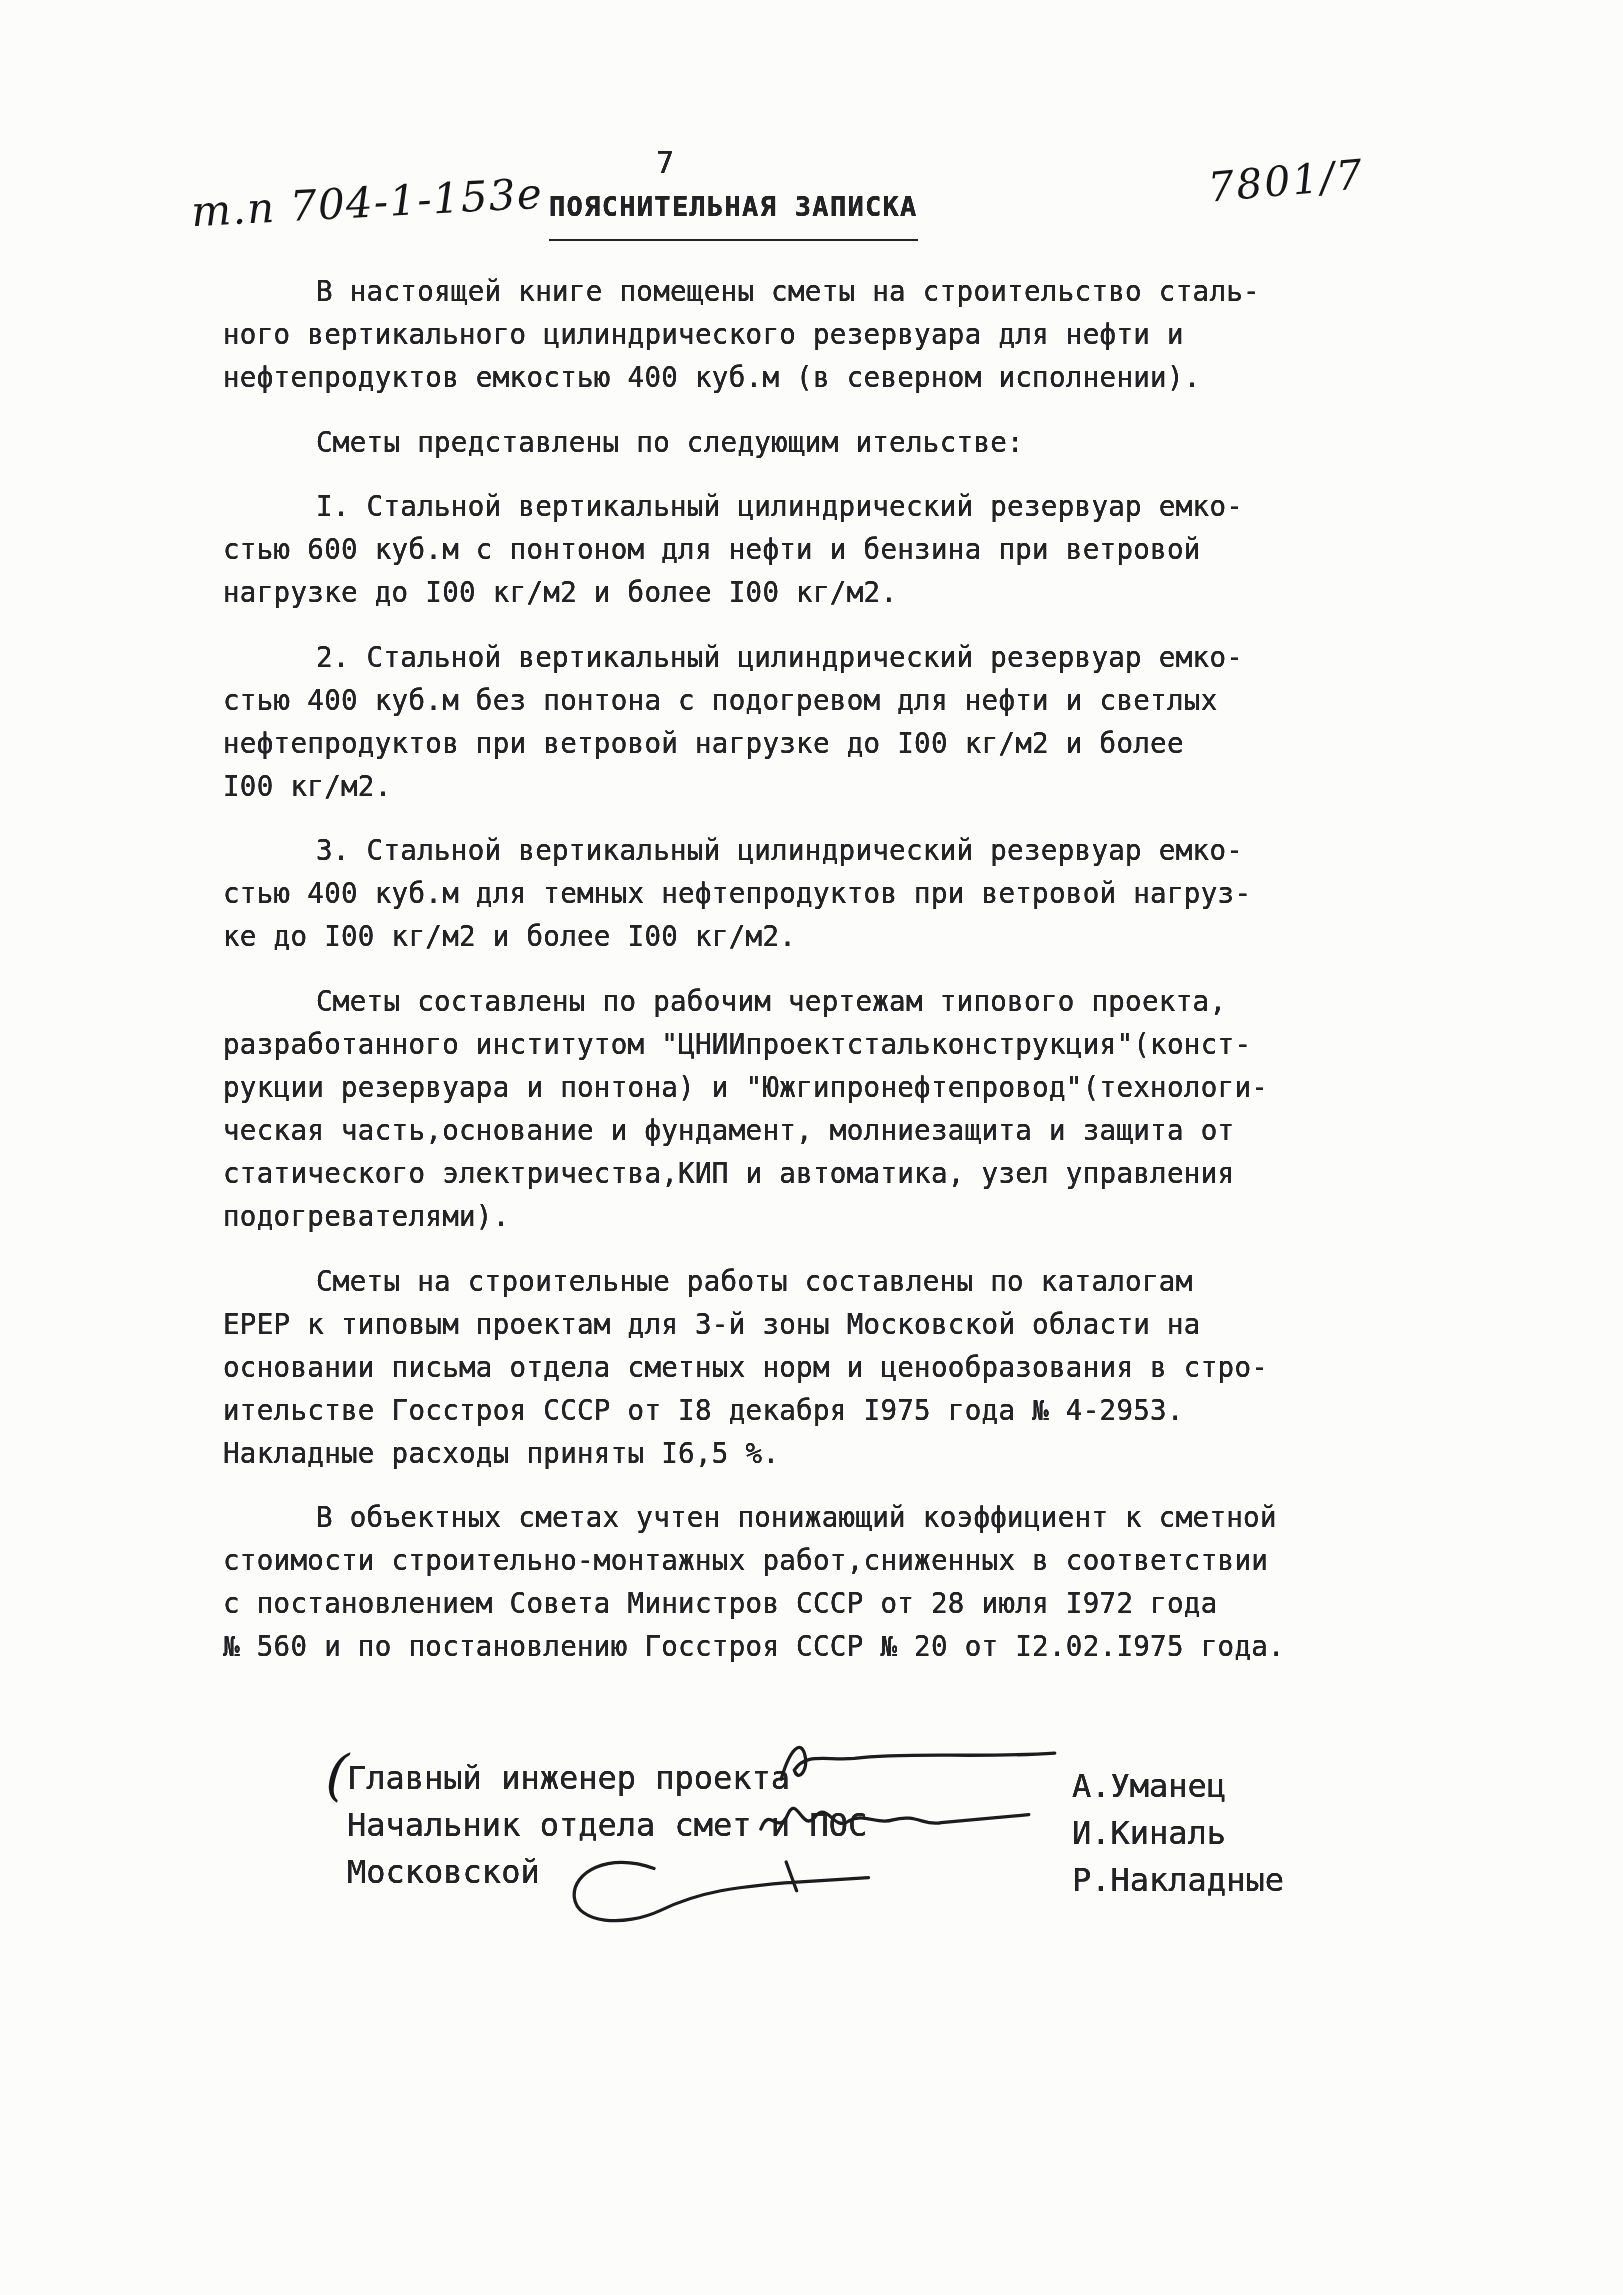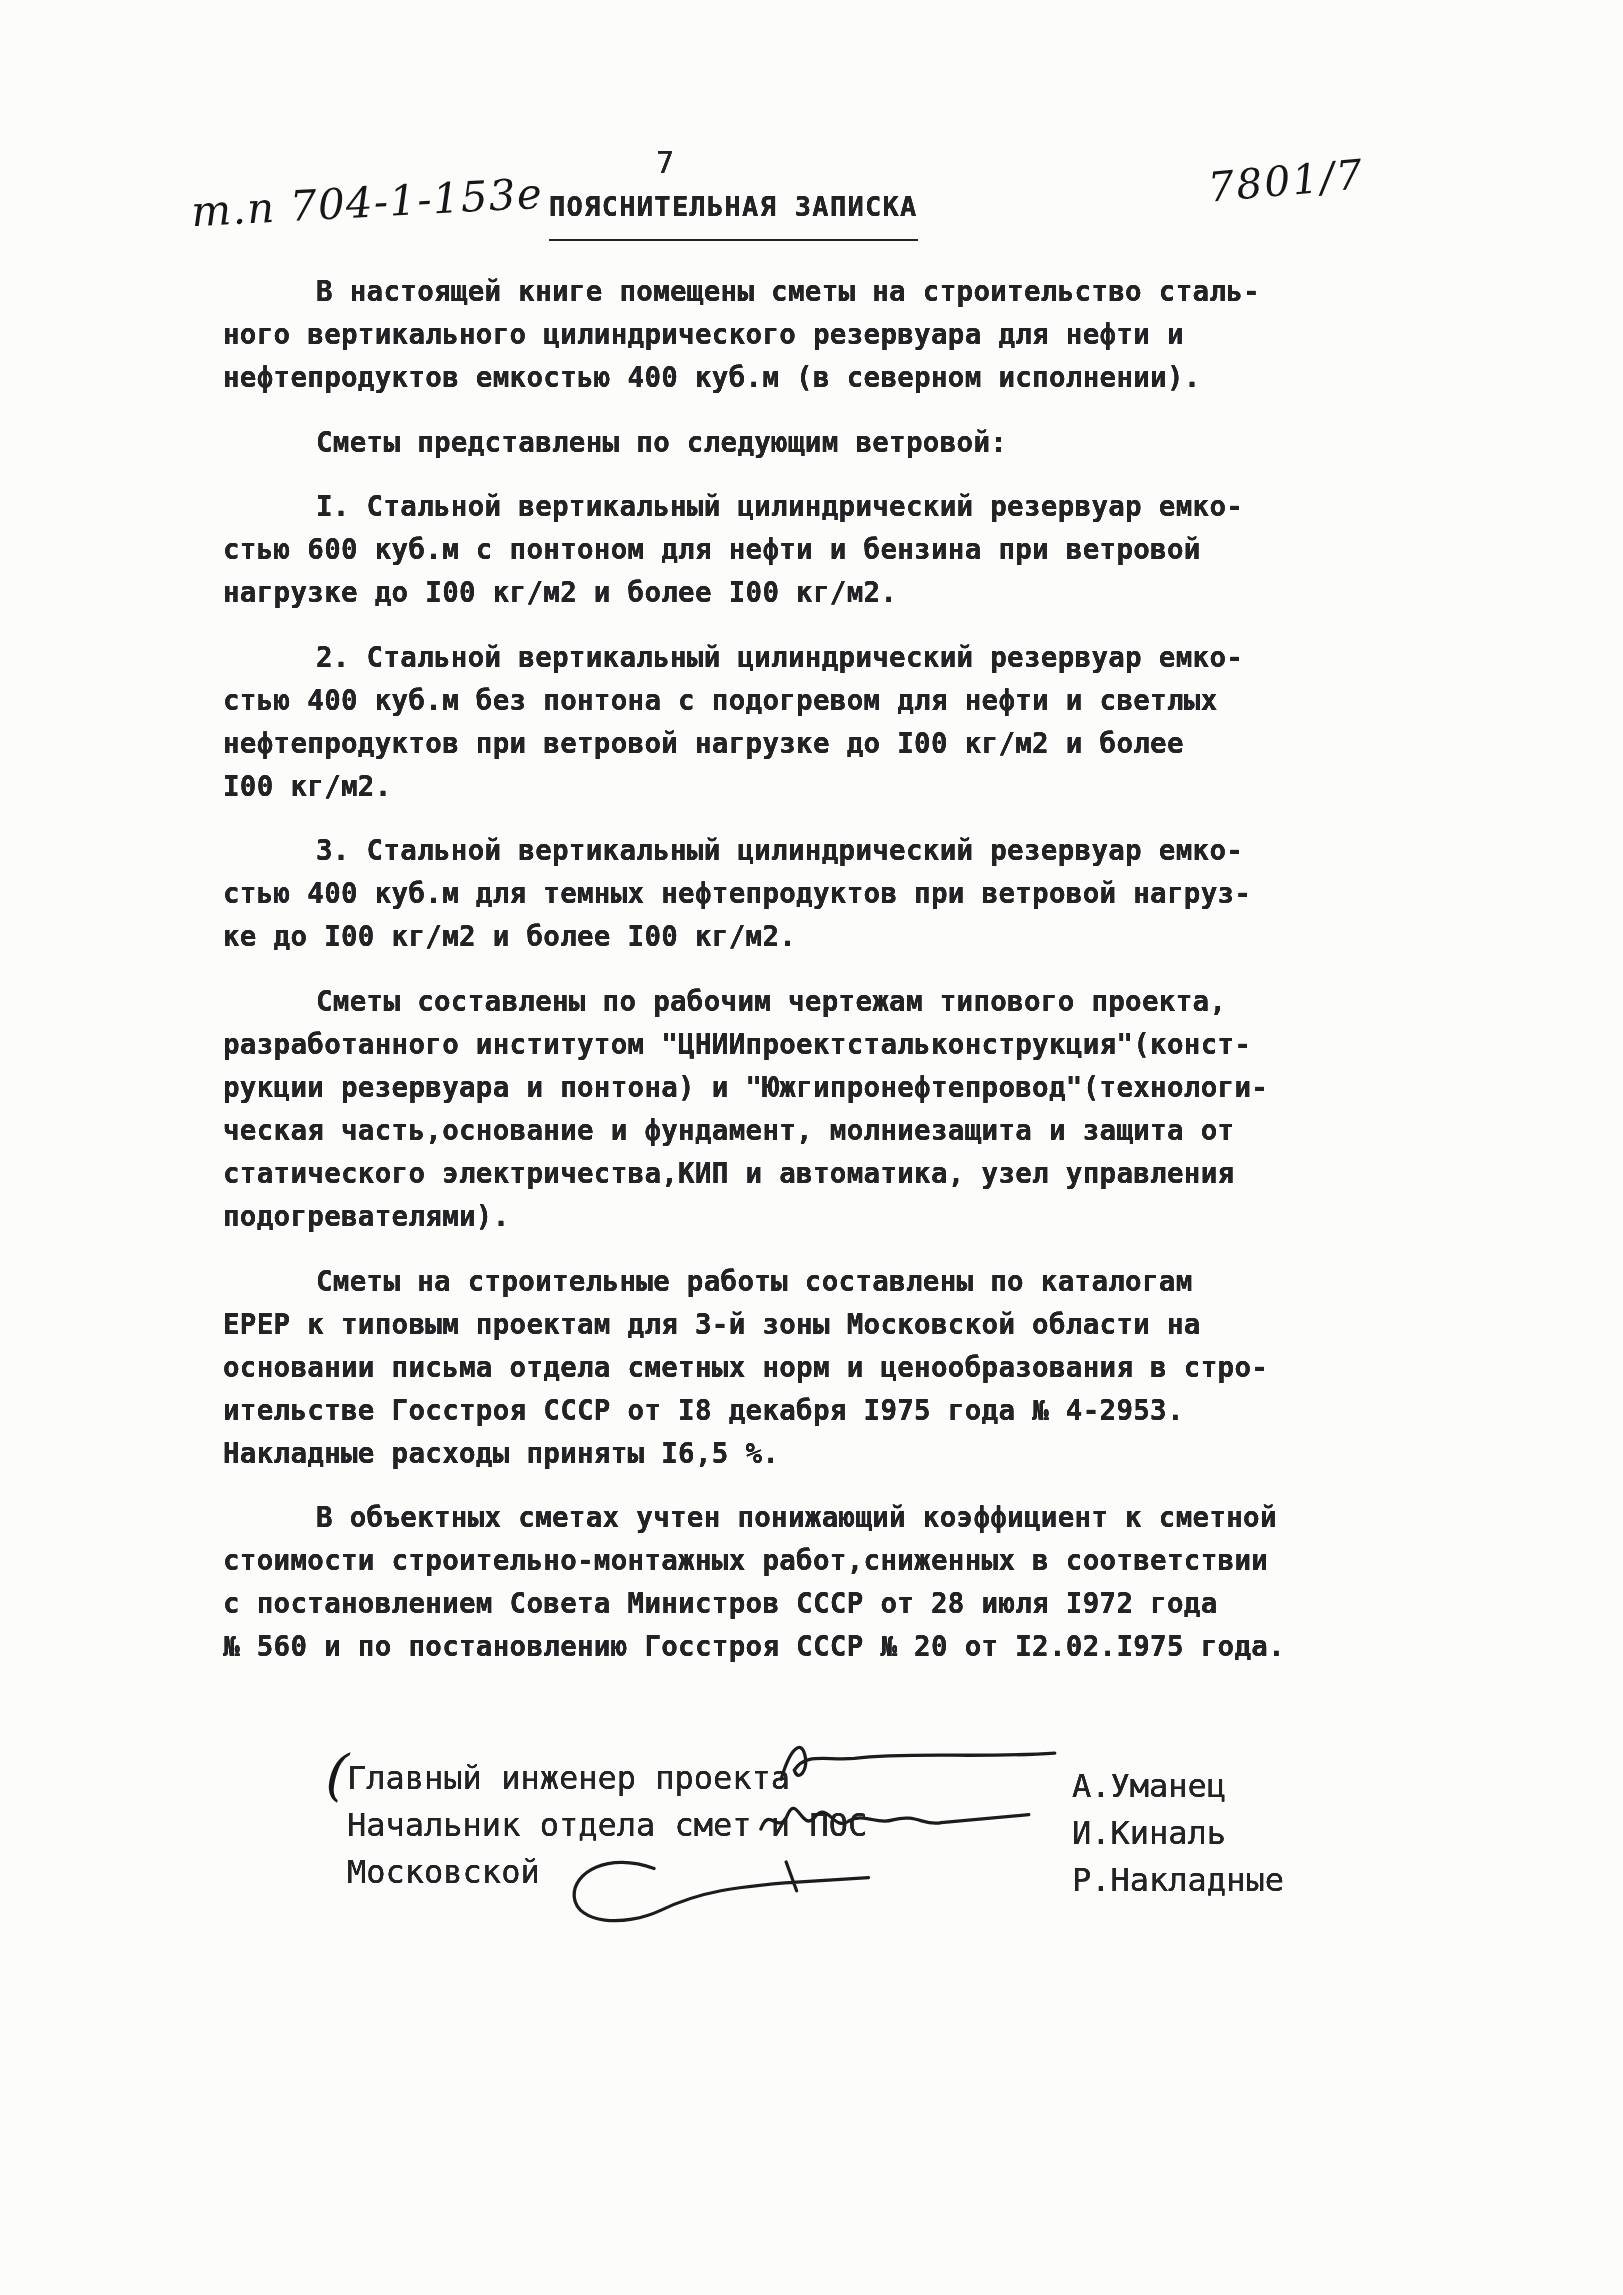--- a/index.html
+++ b/index.html
@@ -39,21 +39,21 @@
   }
   .doc-title {
     position:absolute; top:191px; left:549px;
     font-size:27px;
     font-weight:bold;
     letter-spacing:1.3px;
     border-bottom:2.6px solid #232326;
     padding-bottom:17px;
   }
   .body-text {
-    position:absolute; top:270px; left:223px; width:1198px;font-weight:bold;
+    position:absolute; top:270px; left:223px; width:1198px;
   }
   .para {
     font-size:27.5px;
     line-height:43px;
     white-space:pre-line;
     text-indent:93px;
     margin-bottom:21.6px;
     letter-spacing:0.3px;
   }
   .signature-block {
@@ -88,21 +88,21 @@
   <div class="hw hw-code">т.п 704-1-153е</div>
 
   <div class="hw hw-ref">7801/7</div>
 
   <div class="doc-title tw">ПОЯСНИТЕЛЬНАЯ ЗАПИСКА</div>
 
   <div class="body-text">
     <div class="para tw">В настоящей книге помещены сметы на строительство сталь-
 ного вертикального цилиндрического резервуара для нефти и
 нефтепродуктов емкостью 400 куб.м (в северном исполнении).</div>
-    <div class="para tw">Сметы представлены по следующим ветровой:</div>
+    <div class="para tw">Сметы представлены по следующим ительстве:</div>
     <div class="para tw">I. Стальной вертикальный цилиндрический резервуар емко-
 стью 600 куб.м с понтоном для нефти и бензина при ветровой
 нагрузке до I00 кг/м2 и более I00 кг/м2.</div>
     <div class="para tw">2. Стальной вертикальный цилиндрический резервуар емко-
 стью 400 куб.м без понтона с подогревом для нефти и светлых
 нефтепродуктов при ветровой нагрузке до I00 кг/м2 и более
 I00 кг/м2.</div>
     <div class="para tw">3. Стальной вертикальный цилиндрический резервуар емко-
 стью 400 куб.м для темных нефтепродуктов при ветровой нагруз-
 ке до I00 кг/м2 и более I00 кг/м2.</div>

